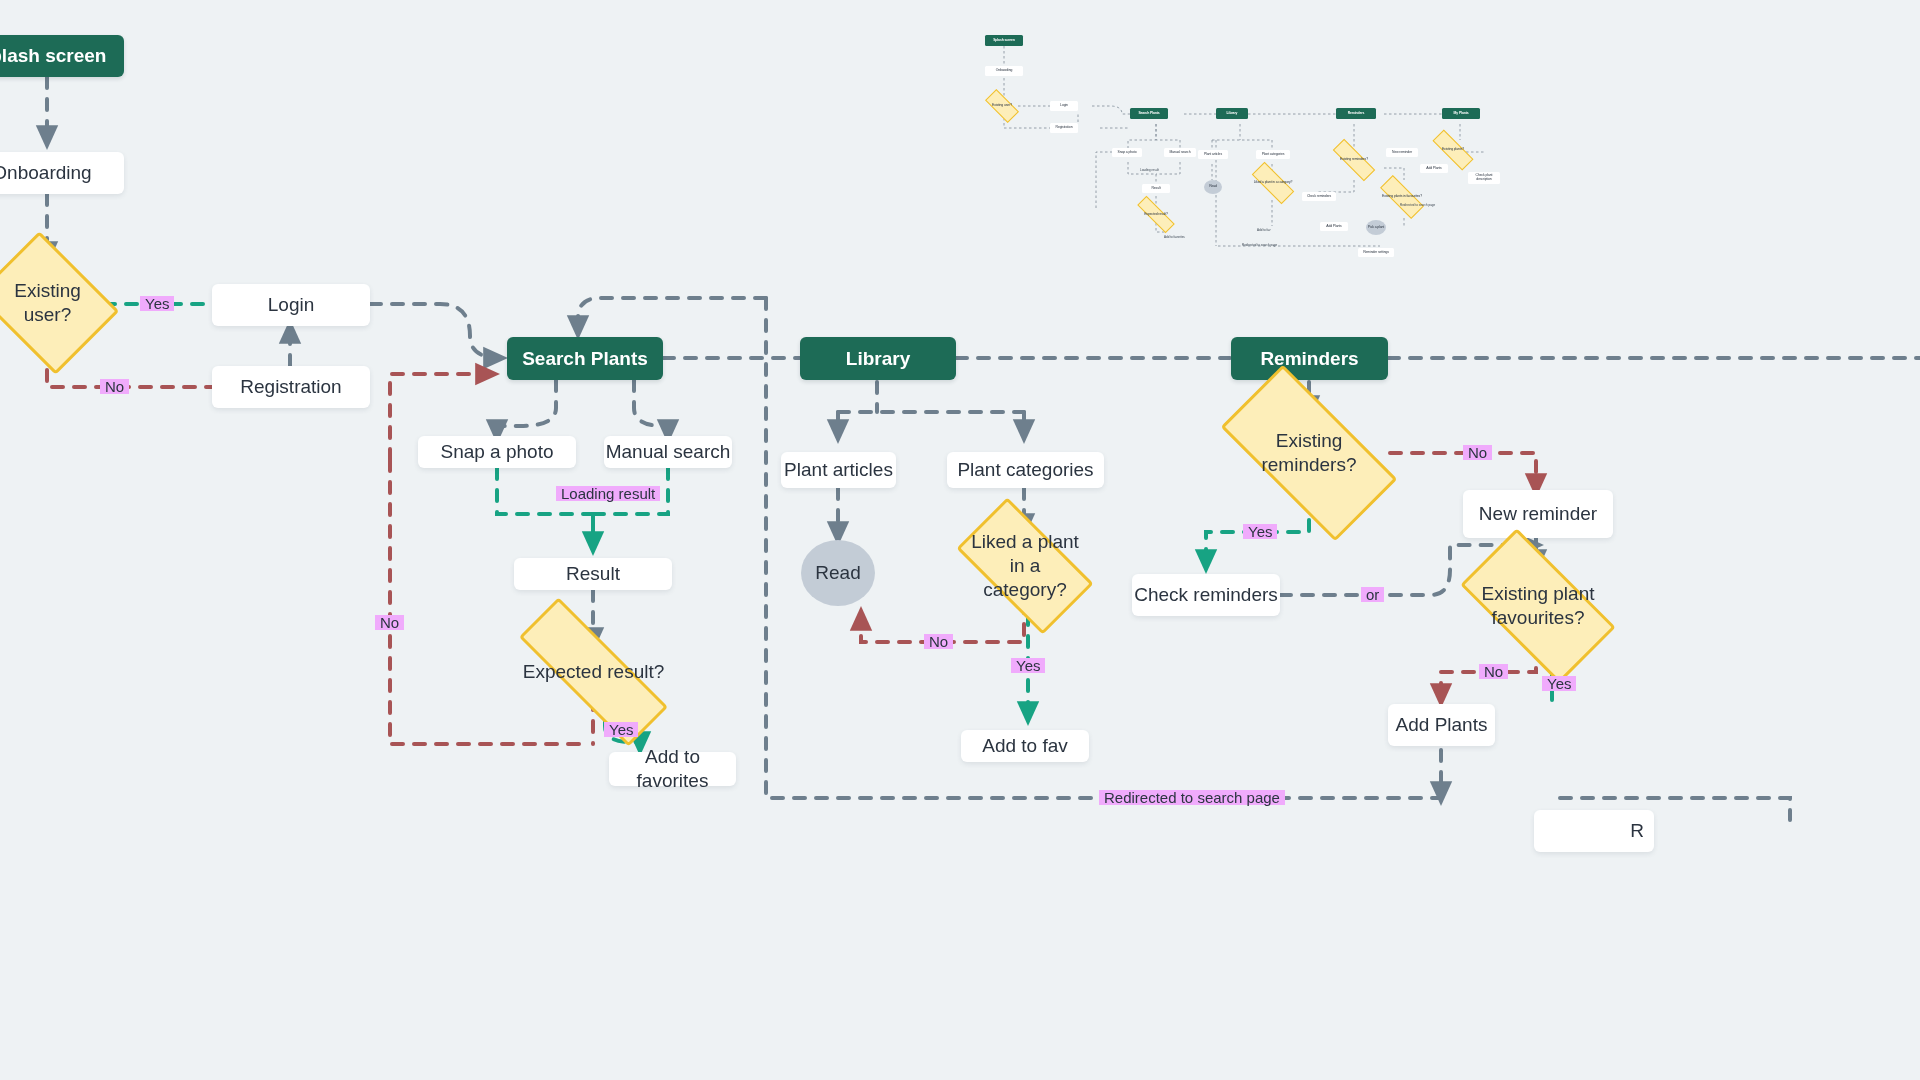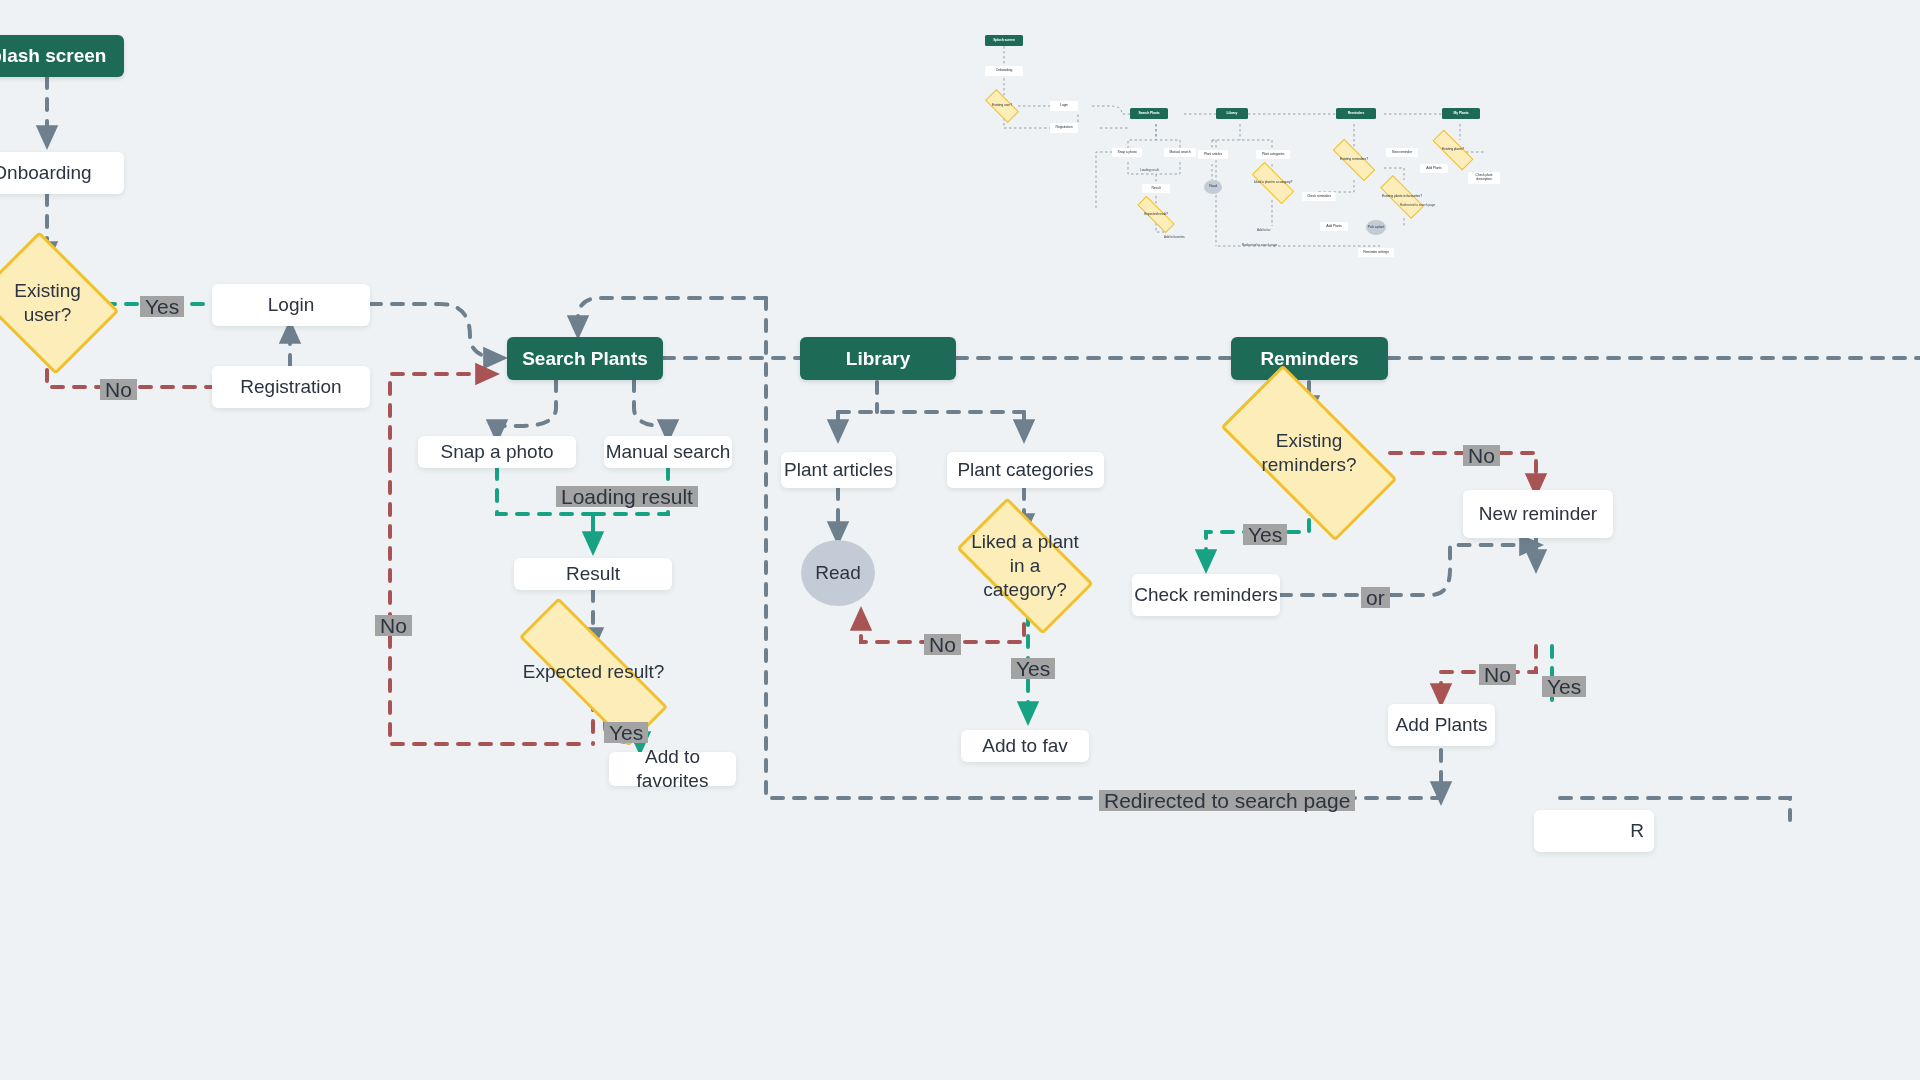--- a/index.html
+++ b/index.html
@@ -70,23 +70,23 @@
     padding: 0 4px;
   }
 
   
   .edge {
     position: absolute;
     pointer-events: none;
   }
   .lbl {
     position: absolute;
-    font-size: 21px;
-    color: #2b3440;
-    background: #a3a3a3;
+    font-size: 15px;
+    color: #2b3440;
+    background: #f0abfc;
     padding: 0 5px;
     white-space: nowrap;
     line-height: 1;
   }
 
   
   #minimap {
     position: absolute;
     left: 980px;
     top: 22px;
@@ -314,20 +314,24 @@
   </div>
 
   <div class="node node-card" style="left:1132px; top:574px; width:148px; height:42px;">
     <span>Check reminders</span>
   </div>
 
   <div class="node node-card" style="left:1463px; top:490px; width:150px; height:48px;">
     <span>New reminder</span>
   </div>
 
+  <div class="node node-decision" style="left:1468px; top:566px; width:140px; height:80px;">
+    <span class="dia-shape"></span>
+    <span class="dia-label">Existing plant favourites?</span>
+  </div>
 
   <div class="node node-card" style="left:1388px; top:704px; width:107px; height:42px;">
     <span>Add Plants</span>
   </div>
 
   <div class="node node-card" style="left:1534px; top:810px; width:120px; height:42px; justify-content:flex-end; padding-right:10px;">
     <span>R</span>
   </div>
 
   <span class="lbl" style="left:140px; top:296px;">Yes</span>

